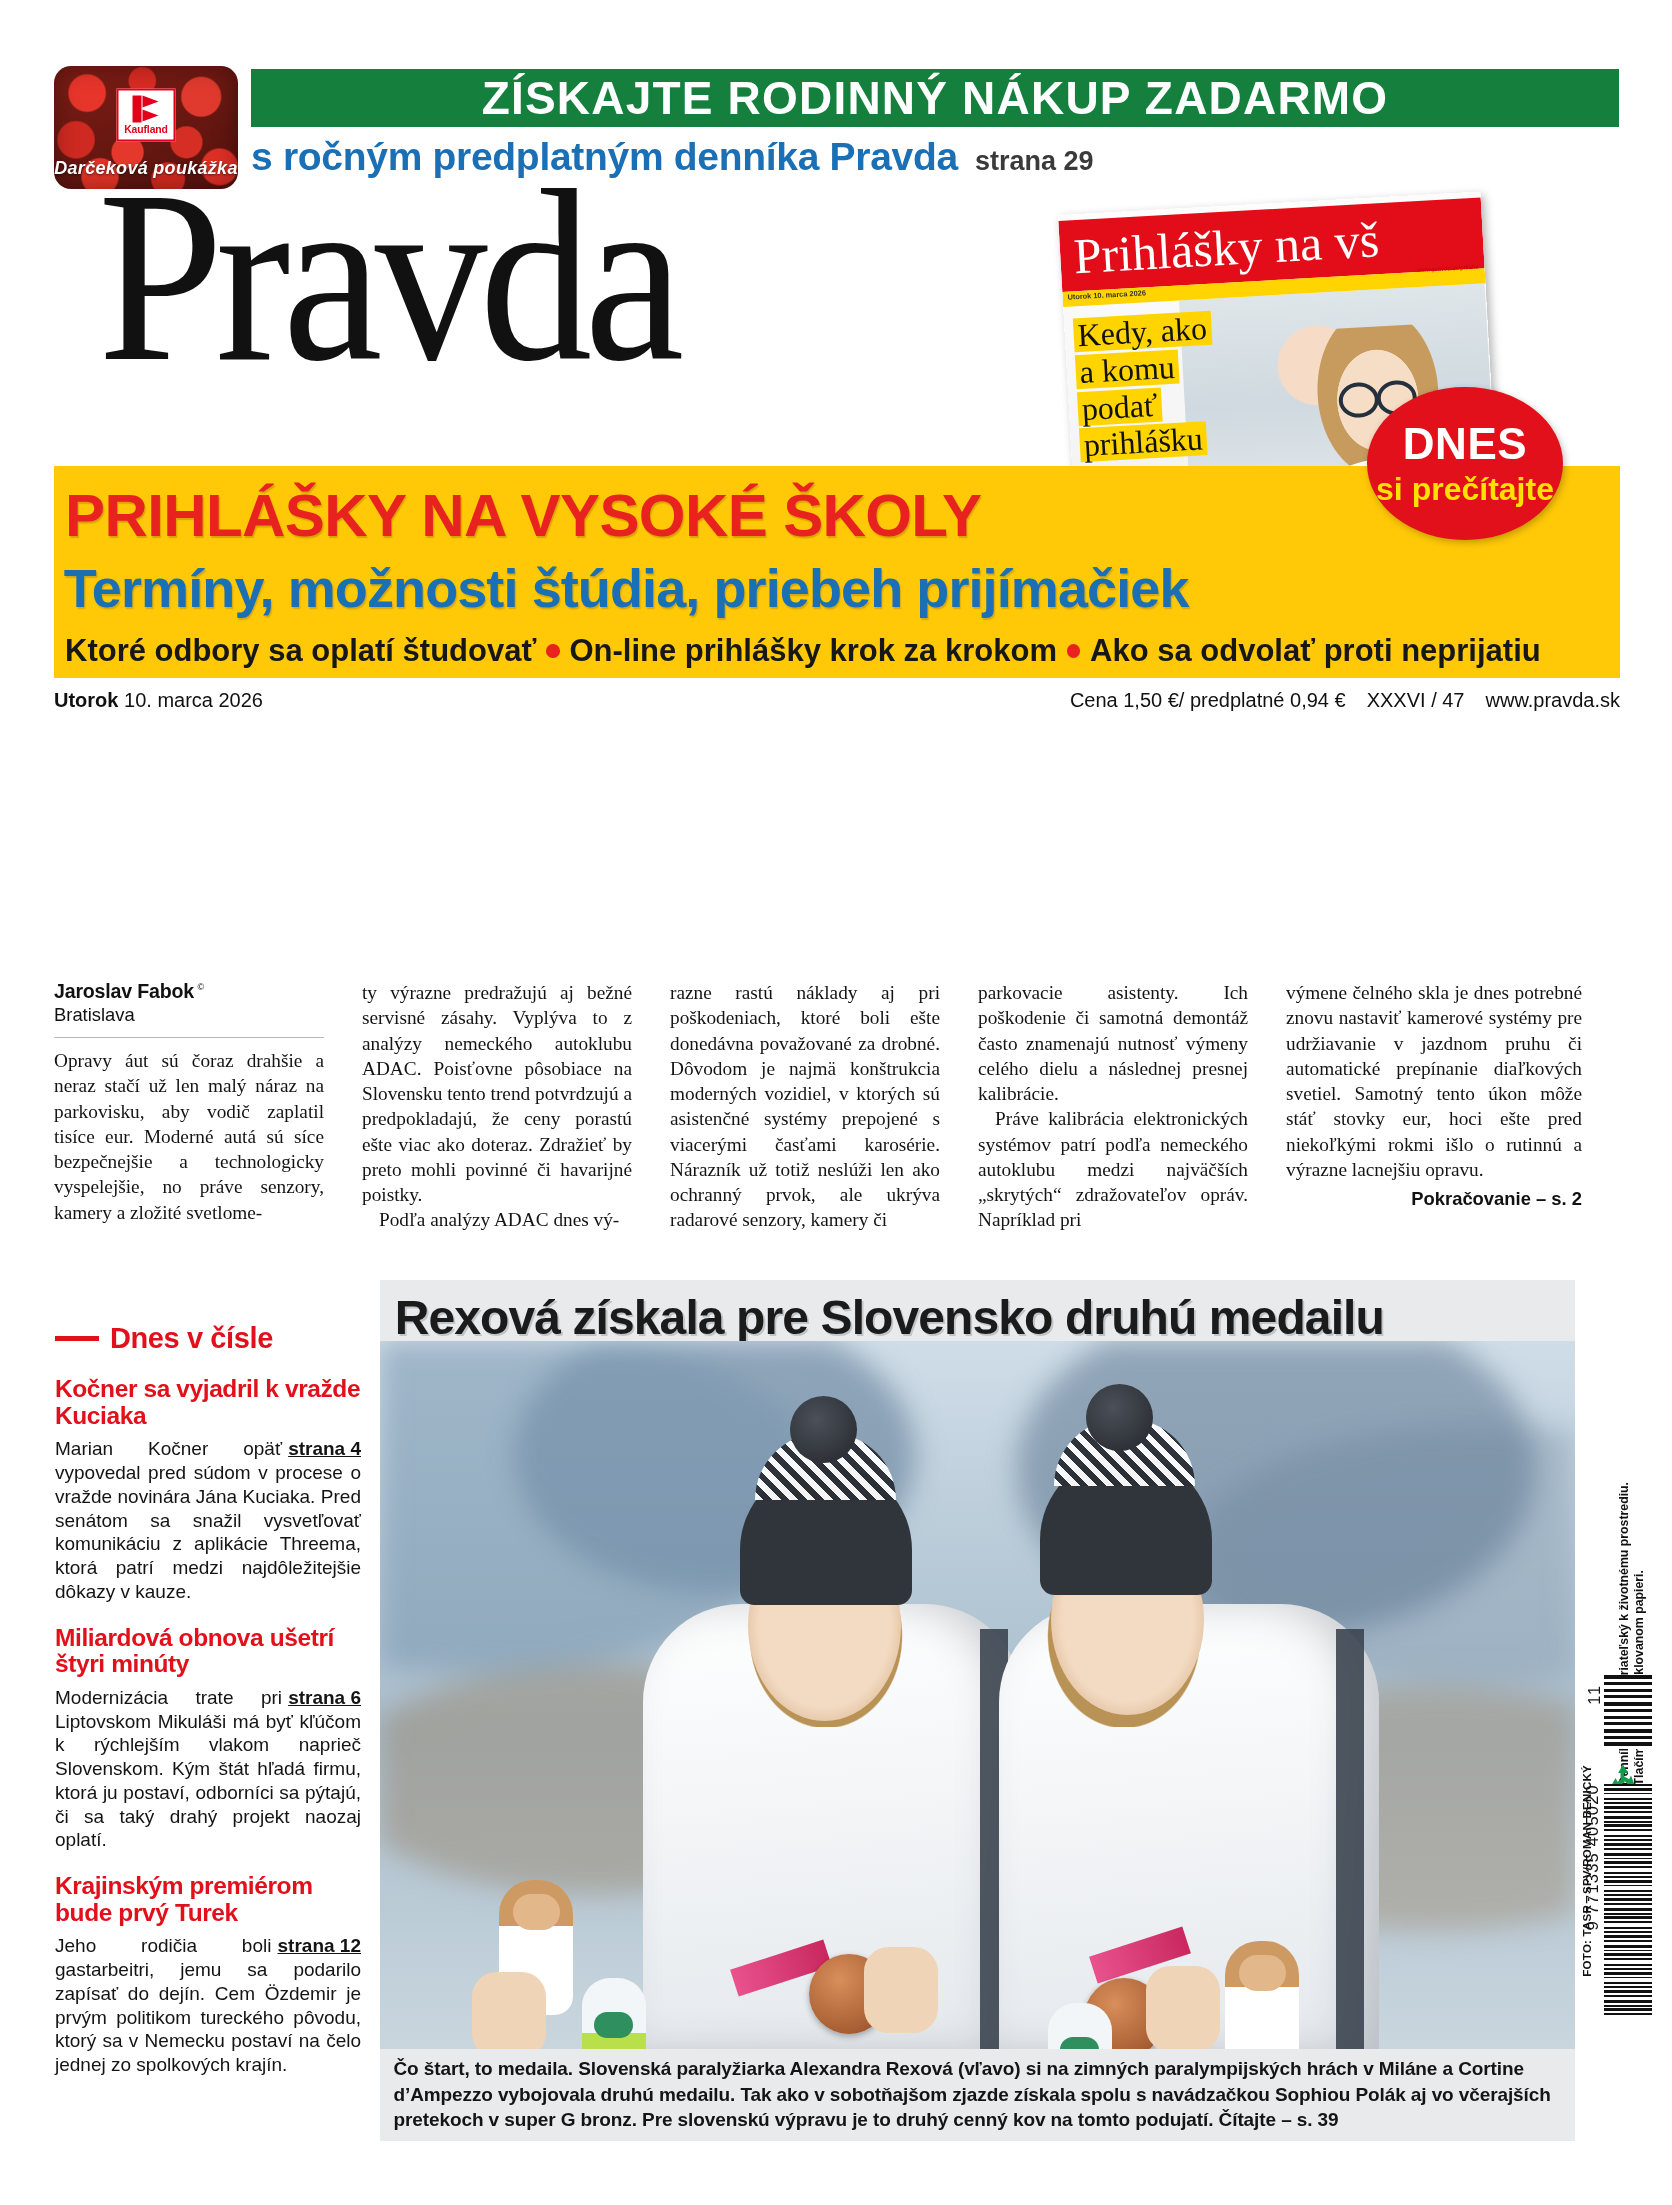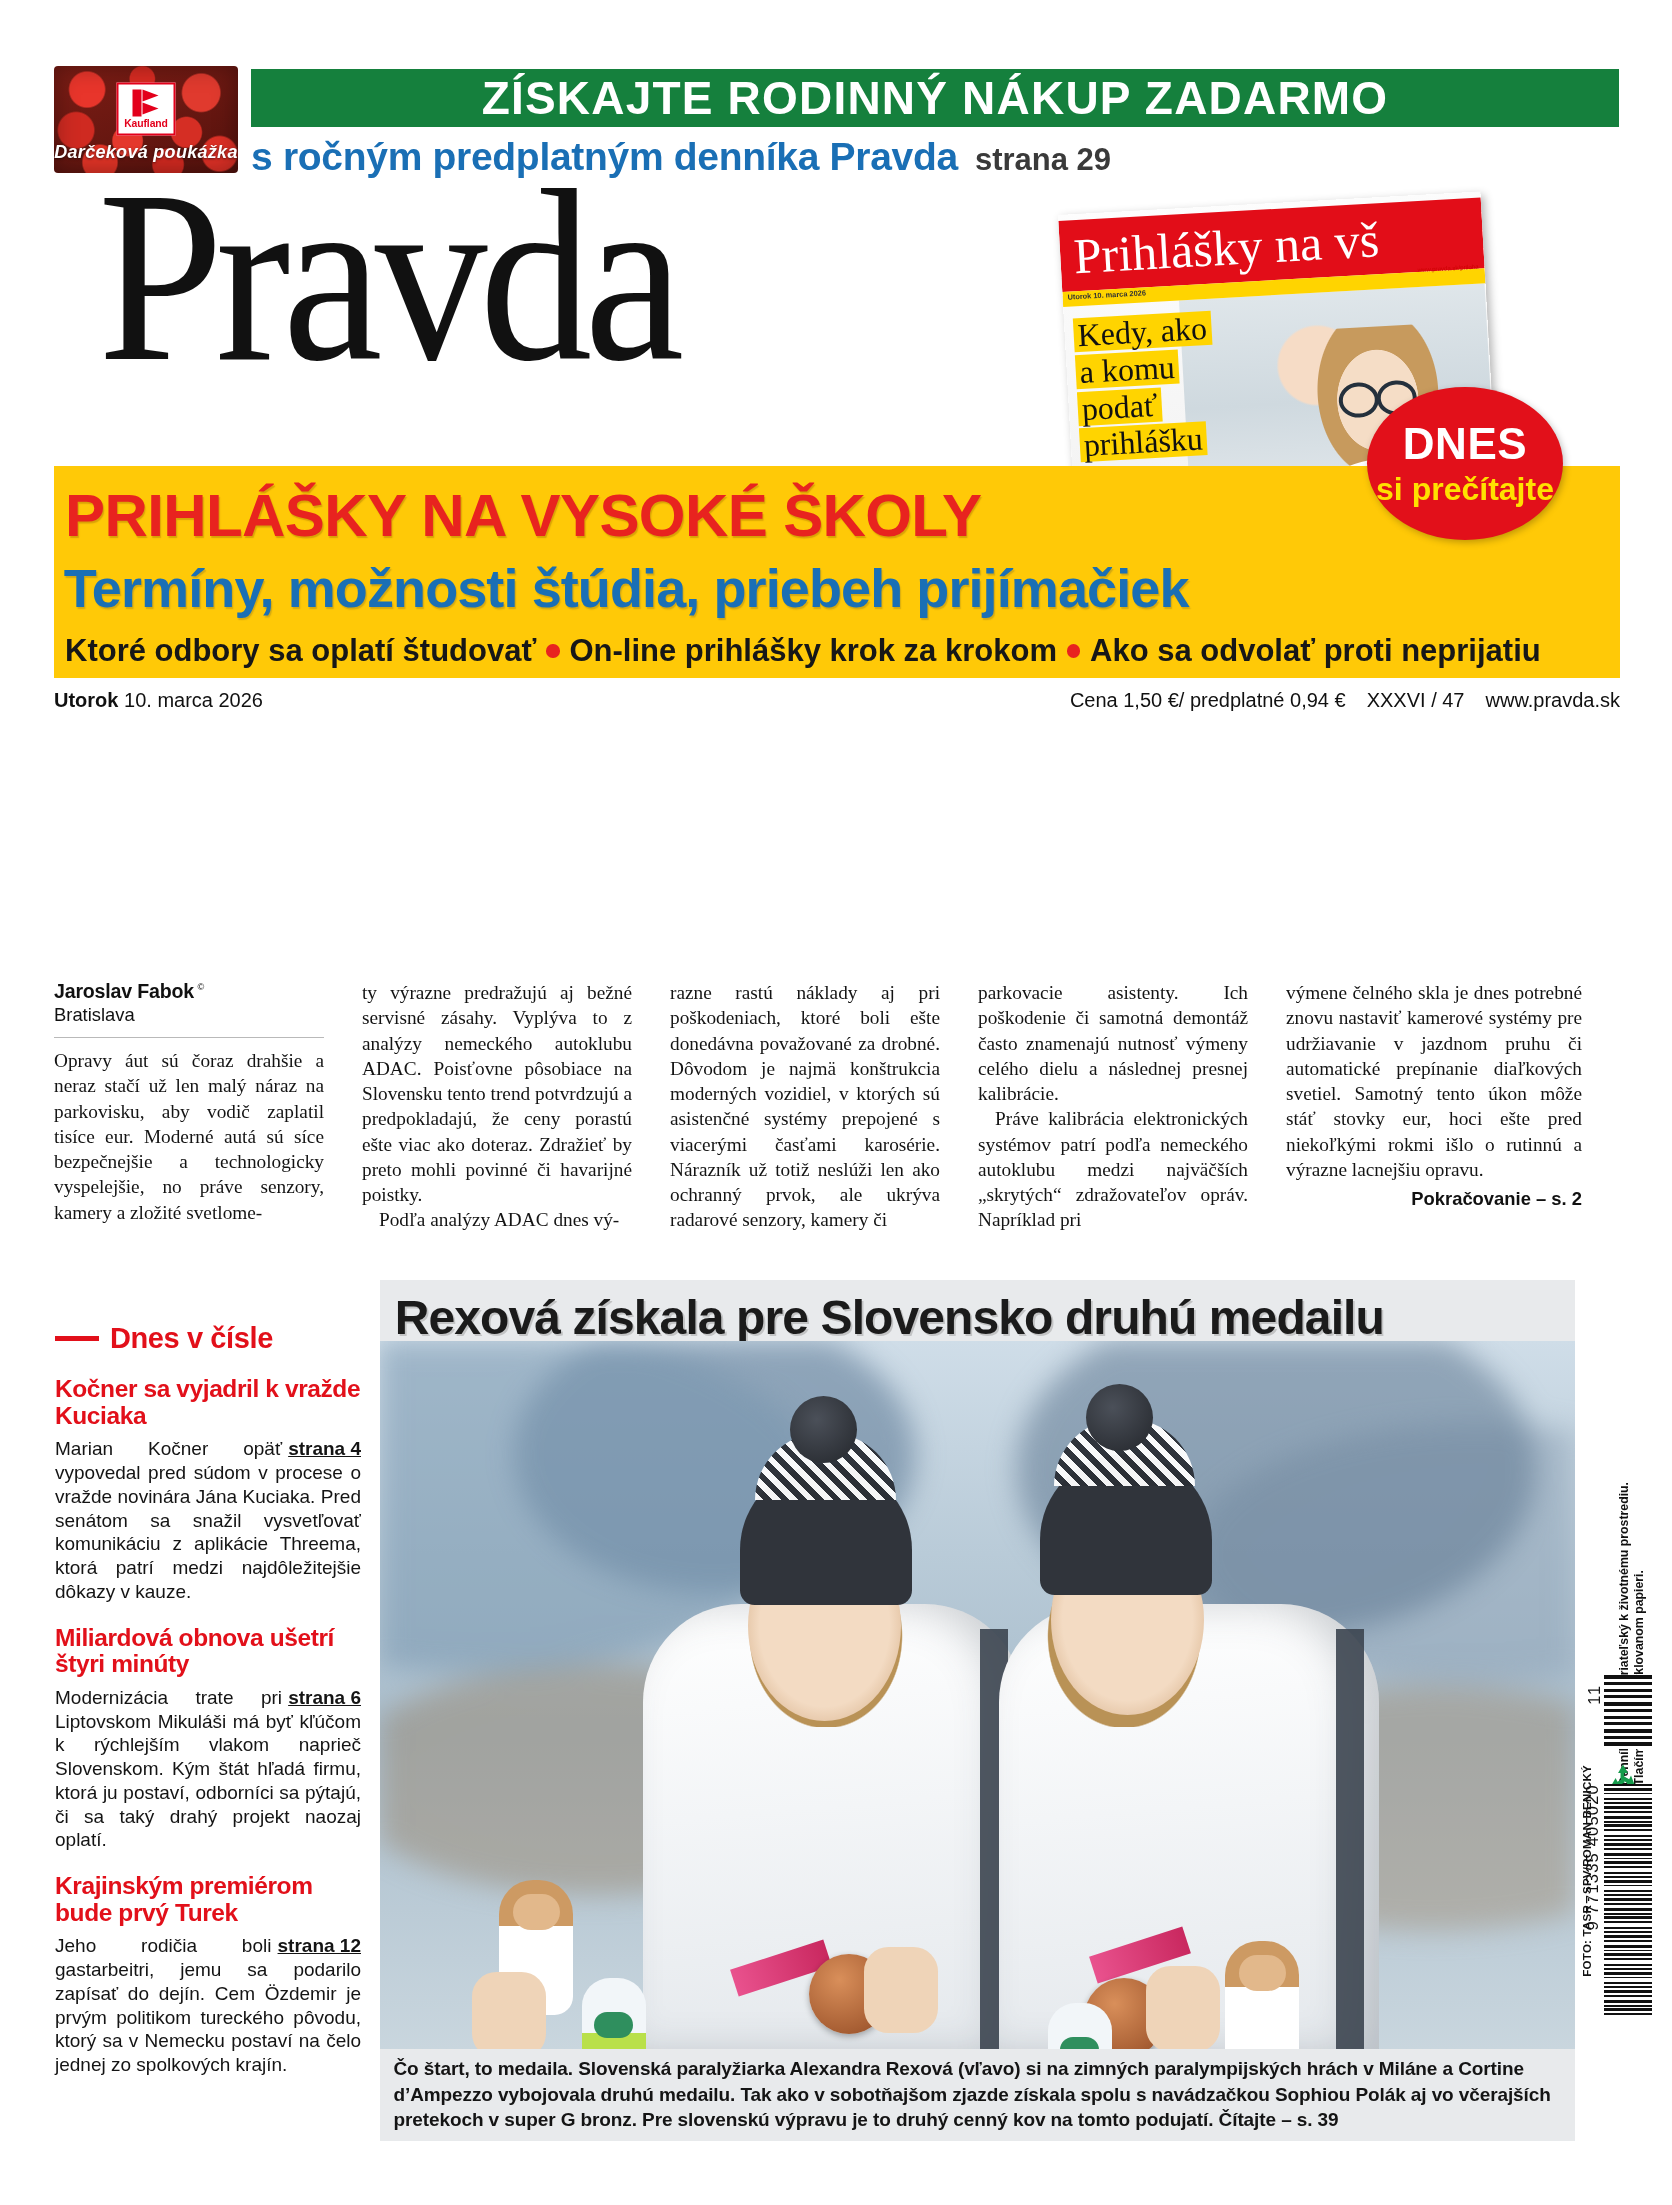--- a/index.html
+++ b/index.html
@@ -21,22 +21,22 @@
 
   
   .promo-strip {
     position: absolute;
     left: 54px; top: 66px;
     width: 1566px; height: 120px;
   }
   .voucher {
     position: absolute;
     left: 0; top: 0;
-    width: 184px; height: 107px;
-    border-radius: 4px;
+    width: 184px; height: 123px;
+    border-radius: 17px;
     overflow: hidden;
     background:
       radial-gradient(circle at 18% 22%, #e8352b 0 10%, transparent 11%),
       radial-gradient(circle at 48% 12%, #d82b22 0 9%, transparent 10%),
       radial-gradient(circle at 80% 25%, #e03a2e 0 11%, transparent 12%),
       radial-gradient(circle at 12% 60%, #cf2a21 0 10%, transparent 11%),
       radial-gradient(circle at 40% 70%, #e4382c 0 11%, transparent 12%),
       radial-gradient(circle at 72% 62%, #d52e24 0 10%, transparent 11%),
       radial-gradient(circle at 25% 90%, #e03326 0 10%, transparent 11%),
       radial-gradient(circle at 62% 92%, #cf2920 0 10%, transparent 11%),
@@ -119,21 +119,21 @@
   .promo-blue {
     color: #1a6fb5;
     font-weight: bold;
     font-size: 39px;
     letter-spacing: -0.3px;
     white-space: nowrap;
   }
   .promo-page {
     color: #3a3a3a;
     font-weight: bold;
-    font-size: 31px;
+    font-size: 27px;
     white-space: nowrap;
   }
 
   
   .masthead {
     position: absolute;
     left: 54px; top: 202px;
     width: 1011px; height: 257px; margin-left: 44px;
   }
   .masthead-logo {

